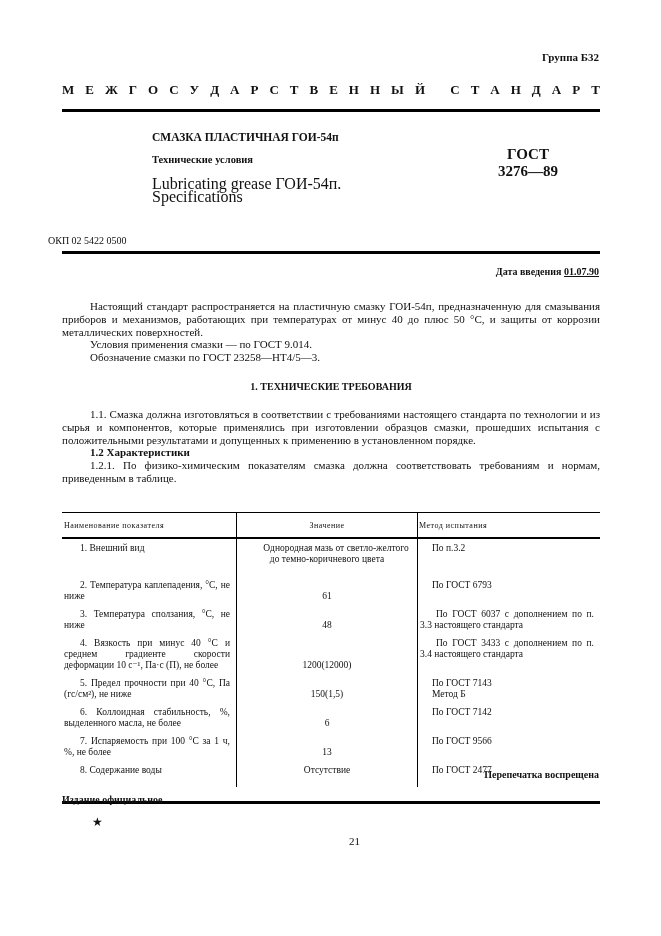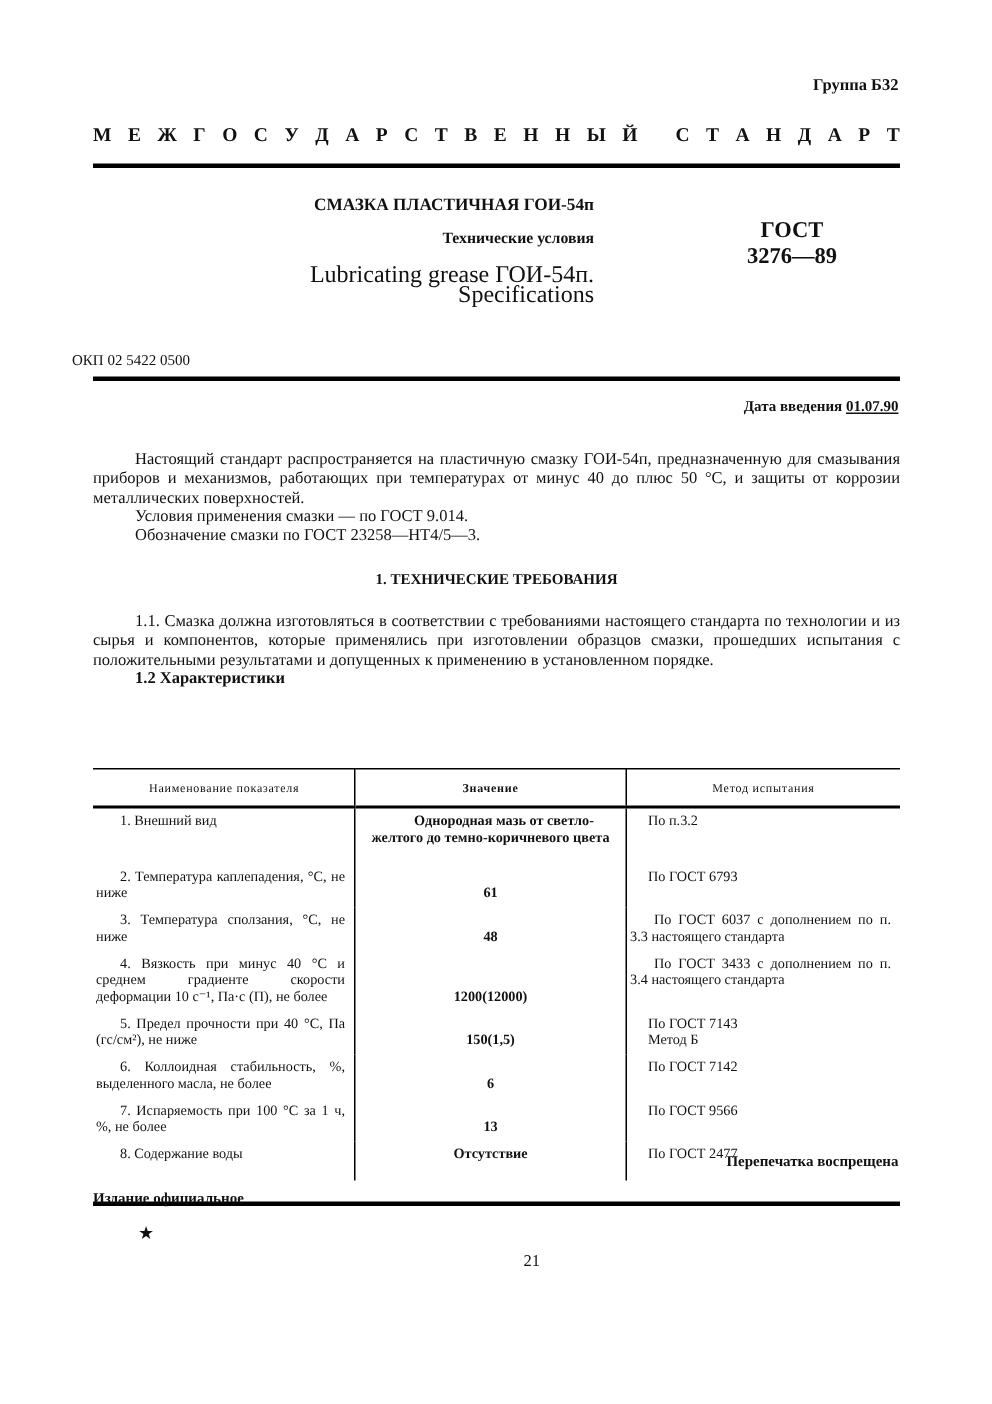--- a/index.html
+++ b/index.html
@@ -9,44 +9,44 @@
       color: #111111;
     }
     .abs { position: absolute; }
     .bold { font-weight: bold; }
     .group-label { top: 51px; right: 62px; font-size: 11px; font-weight: bold; }
     .interstate {
       top: 82px; left: 62px; width: 538px; font-size: 13px; font-weight: bold;
       display: flex; justify-content: space-between;
     }
     .rule-thick { left: 62px; width: 538px; height: 3px; background: #000; }
-    .title-block { top: 131px; left: 176px; width: 220px; text-align: right; }
+    .title-block { top: 131px; left: 152px; width: 220px; text-align: left; }
     .title-main { font-size: 11.5px; font-weight: bold; margin-bottom: 11px; }
     .title-sub { font-size: 10.5px; font-weight: bold; margin-bottom: 12px; }
     .title-en { font-size: 16px; line-height: 13px; }
     .gost-id { top: 146px; left: 498px; text-align: center; font-size: 15px; font-weight: bold; line-height: 17px; }
     .okp { top: 235px; left: 48px; font-size: 10px; }
     .date-intro { top: 266px; right: 62px; font-size: 10px; font-weight: bold; margin-left: 48px; }
     .date-intro .date-val { text-decoration: underline; }
     .body-text { left: 62px; width: 538px; font-size: 11px; line-height: 12.8px; text-align: justify; }
     .indent { text-indent: 28px; }
     .p { margin: 0; }
     .section-title { top: 381px; left: 62px; width: 538px; text-align: center; font-size: 10px; font-weight: bold; }
     table.spec {
       position: absolute; top: 512px; left: 62px; width: 538px;
       border-collapse: collapse; font-size: 9.5px; line-height: 11px;
     }
     table.spec th {
       font-weight: normal; font-size: 8px; letter-spacing: 0.5px; height: 22px;
       border-top: 1px solid #000; border-bottom: 2px solid #000;
-      text-align: center; vertical-align: middle;
+      text-align: left; vertical-align: middle;
     }
     table.spec td { vertical-align: top; padding: 4px 6px 3px 6px; }
     table.spec .c1 { width: 166px; border-right: 1px solid #000; padding-left: 2px; }
-    table.spec .c2 { width: 168px; border-right: 1px solid #000; text-align: center; vertical-align: bottom; font-weight: bold; }
+    table.spec .c2 { width: 168px; border-right: 1px solid #000; text-align: center; vertical-align: bottom; }
     table.spec .c3 { padding-left: 14px; }
     .cell-indent { text-indent: 16px; text-align: justify; margin-top: 20px; }
     .val-text { text-align: justify; text-indent: 18px; }
     .footer-rule { top: 801px; }
     .footer-left { top: 794px; left: 62px; font-size: 10px; font-weight: bold; }
     .footer-star { top: 815px; left: 92px; font-size: 12px; }
     .footer-right { top: 769px; right: 62px; font-size: 10px; font-weight: bold; }
     .page-num { top: 835px; left: 0; width: 661px; text-align: center; font-size: 11px; padding-left: 24px; }
   </style>
 </head>
@@ -109,20 +109,21 @@
   <p class="p indent">Настоящий стандарт распространяется на пластичную смазку ГОИ-54п, предназначенную для смазывания приборов и механизмов, работающих при температурах от минус 40 до плюс 50 °С, и защиты от коррозии металлических поверхностей.</p>
   <p class="p indent">Условия применения смазки — по ГОСТ 9.014.</p>
   <p class="p indent">Обозначение смазки  по ГОСТ 23258—НТ4/5—3.</p>
 </div>
 
 <div class="abs section-title">1. ТЕХНИЧЕСКИЕ ТРЕБОВАНИЯ</div>
 
 <div class="abs body-text" style="top:408px;">
   <p class="p indent">1.1. Смазка должна изготовляться в соответствии с требованиями настоящего стандарта по технологии и из сырья и компонентов, которые применялись при изготовлении образцов смазки, прошедших испытания с положительными результатами и допущенных к применению в установленном порядке.</p>
   <p class="p indent bold">1.2 Характеристики</p>
+  <p class="p indent">1.2.1. По физико-химическим показателям смазка должна соответствовать требованиям и нормам, приведенным в таблице.</p>
 </div>
 
 <table class="spec">
   <thead>
     <tr>
       <th class="c1">Наименование показателя</th>
       <th class="c2" style="vertical-align:middle">Значение</th>
       <th>Метод испытания</th>
     </tr>
   </thead>

